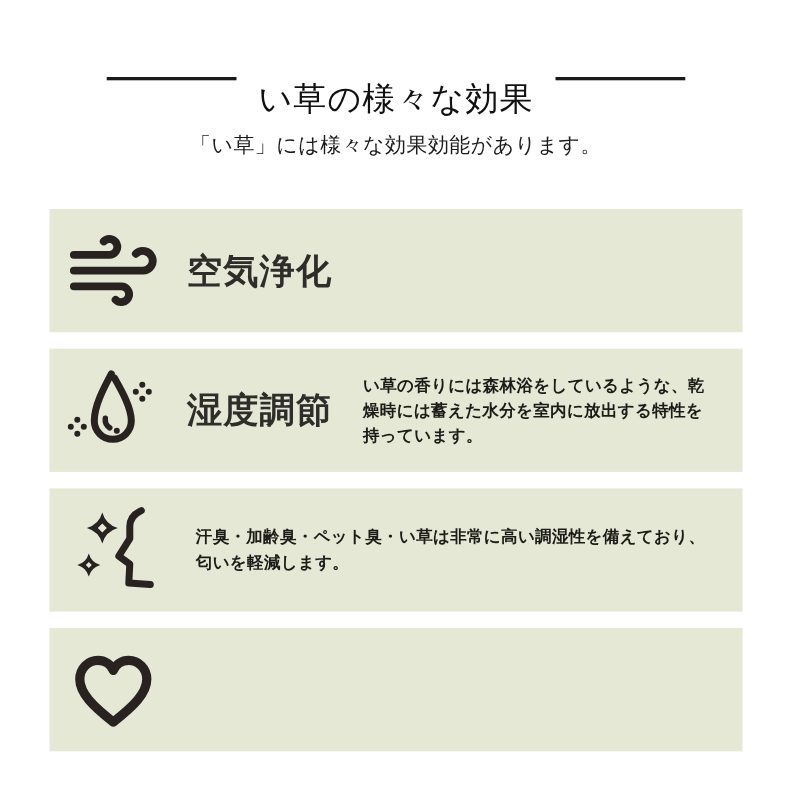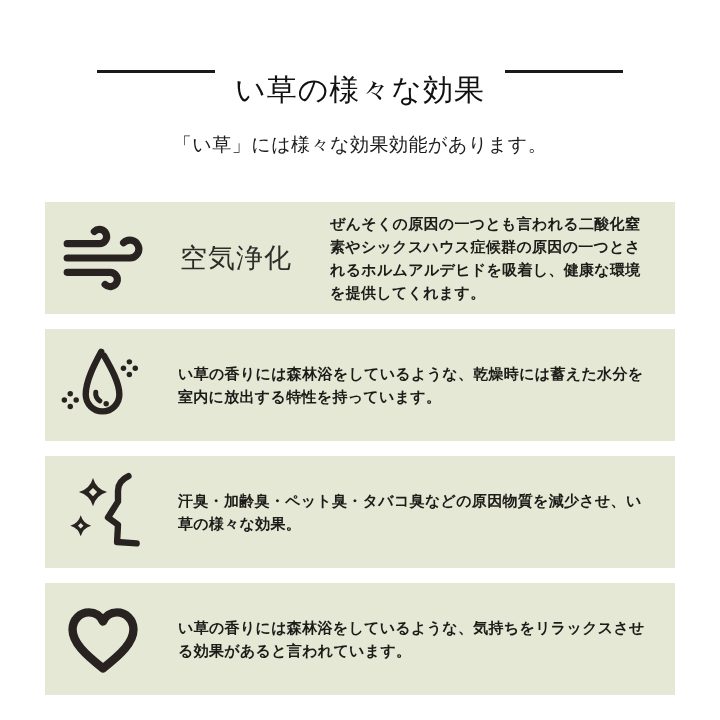--- a/index.html
+++ b/index.html
@@ -20,35 +20,35 @@
   .header{
     margin-top:70px;height:40px;
     display:flex;justify-content:center;gap:20px;
   }
   .rule{width:118px;height:3px;background:var(--accent-line);}
   .page-title{
     font-family:"Liberation Serif","DejaVu Serif",serif;
     font-size:30px;font-weight:500;color:#111;letter-spacing:1px;white-space:nowrap;
   }
   .subtitle{
-    margin-top:21px;text-align:center;font-size:19px;line-height:28px;
-    color:#1b1b1b;letter-spacing:.5px;font-weight:500;
+    margin-top:9px;text-align:center;font-size:19px;line-height:28px;
+    color:#1b1b1b;letter-spacing:.5px;font-weight:500;font-family:Liberation Mono, monospace;
   }
   .cards{width:630px;margin:43px auto 0;}
   .card{
     height:112px;margin-bottom:15px;background:var(--card-bg);
     display:flex;align-items:center;
   }
   .icon-box{
     width:115px;flex:0 0 115px;display:flex;align-items:center;justify-content:center;
     color:var(--icon);
   }
   .card-title{
     width:152px;flex:0 0 152px;text-align:center;
-    font-size:27px;font-weight:400;line-height:34px;letter-spacing:1px;
+    font-size:32px;font-weight:700;line-height:34px;letter-spacing:1px;
     color:var(--title-text);
   }
   .card-desc{
     flex:1;padding:0 26px 0 18px;
     font-size:15px;font-weight:700;line-height:23px;letter-spacing:.3px;
     color:var(--body-text);text-align:left;
   }
   svg{display:block;}
 </style>
 </head>
@@ -68,21 +68,20 @@
 
     <section class="card">
       <div class="icon-box">
         <svg width="94" height="86" viewBox="0 0 24 24" fill="none" stroke="currentColor" stroke-width="2" stroke-linecap="round" stroke-linejoin="round" aria-hidden="true">
           <path d="M9.59 4.59A2 2 0 1 1 11 8H2"></path>
           <path d="M17.73 7.73A2.5 2.5 0 1 1 19.5 12H2"></path>
           <path d="M12.59 19.41A2 2 0 1 0 14 16H2"></path>
         </svg>
       </div>
       <h2 class="card-title">空気浄化</h2>
-      <p class="card-desc">ぜんそくの原因の一つとも言われる二酸化窒素やシックスハウス症候群の原因の一つとされるホルムアルデヒドを吸着し、健康な環境を提供してくれます。</p>
     </section>
 
     <section class="card">
       <div class="icon-box">
         <svg width="100" height="91" viewBox="0 0 110 100" fill="none" aria-hidden="true">
           <path d="M53 13 C45 28 36 45 36 60 A18.5 18.5 0 0 0 73 60 C73 47 64 31 56 17" stroke="currentColor" stroke-width="7" stroke-linecap="round"></path>
           <path d="M47 57.5 A10 10 0 0 0 51.5 67" stroke="currentColor" stroke-width="5.5" stroke-linecap="round"></path>
           <circle cx="58.5" cy="70" r="3" fill="currentColor"></circle>
           <g fill="currentColor">
             <circle cx="84" cy="24" r="3"></circle>
@@ -91,41 +90,41 @@
               <circle cx="84" cy="38" r="3"></circle>
           </g>
           <g fill="currentColor">
             <circle cx="19" cy="59" r="3"></circle>
               <circle cx="12.5" cy="66" r="3"></circle>
             <circle cx="25.5" cy="66" r="3"></circle>
               <circle cx="19" cy="73" r="3"></circle>
           </g>
         </svg>
       </div>
+      <h2 class="card-title">湿度調節</h2>
       <p class="card-desc">い草の香りには森林浴をしているような、乾燥時には蓄えた水分を室内に放出する特性を持っています。</p>
     </section>
 
     <section class="card">
       <div class="icon-box">
         <svg width="100" height="91" viewBox="0 0 110 100" aria-hidden="true">
           <path fill="currentColor" fill-rule="evenodd" d="M44 12 Q47.4 24 59.5 27.5 Q47.4 31 44 43 Q40.6 31 28.5 27.5 Q40.6 24 44 12 Z
                    M44 23 L48.5 27.5 L44 32 L39.5 27.5 Z"></path>
           <path fill="currentColor" fill-rule="evenodd" d="M30.5 53 Q33.1 62 42 64.5 Q33.1 67 30.5 76 Q27.9 67 19 64.5 Q27.9 62 30.5 53 Z
                    M30.5 61.5 L33.5 64.5 L30.5 67.5 L27.5 64.5 Z"></path>
           <path d="M83 10 C75.5 13.5 71.5 18.5 71.5 26 L71.5 38 L60.5 55.5 L71.5 63.5 L70.5 82.5 L92 84" fill="none" stroke="currentColor" stroke-width="7" stroke-linecap="round" stroke-linejoin="round"></path>
         </svg>
       </div>
-      <p class="card-desc">汗臭・加齢臭・ペット臭・タバコ臭などの原因物質を減少させ、い草の様々な効果。</p>
+      <p class="card-desc">汗臭・加齢臭・ペット臭・い草は非常に高い調湿性を備えており、匂いを軽減します。</p>
     </section>
 
     <section class="card">
       <div class="icon-box">
         <svg width="90" height="84" viewBox="0 0 24 24" fill="none" stroke="currentColor" stroke-width="2.4" stroke-linecap="round" stroke-linejoin="round" aria-hidden="true">
           <path d="M12 20.4 C6.9 16.4 3.3 13 3.3 9.3 C3.3 6.4 5.5 4.4 8 4.4
                    C9.8 4.4 11.3 5.4 12 7 C12.7 5.4 14.2 4.4 16 4.4
                    C18.5 4.4 20.7 6.4 20.7 9.3 C20.7 13 17.1 16.4 12 20.4 Z"></path>
         </svg>
       </div>
-      <p class="card-desc">い草の香りには森林浴をしているような、気持ちをリラックスさせる効果があると言われています。</p>
     </section>
 
   </div>
 </div>
 
 </body></html>

